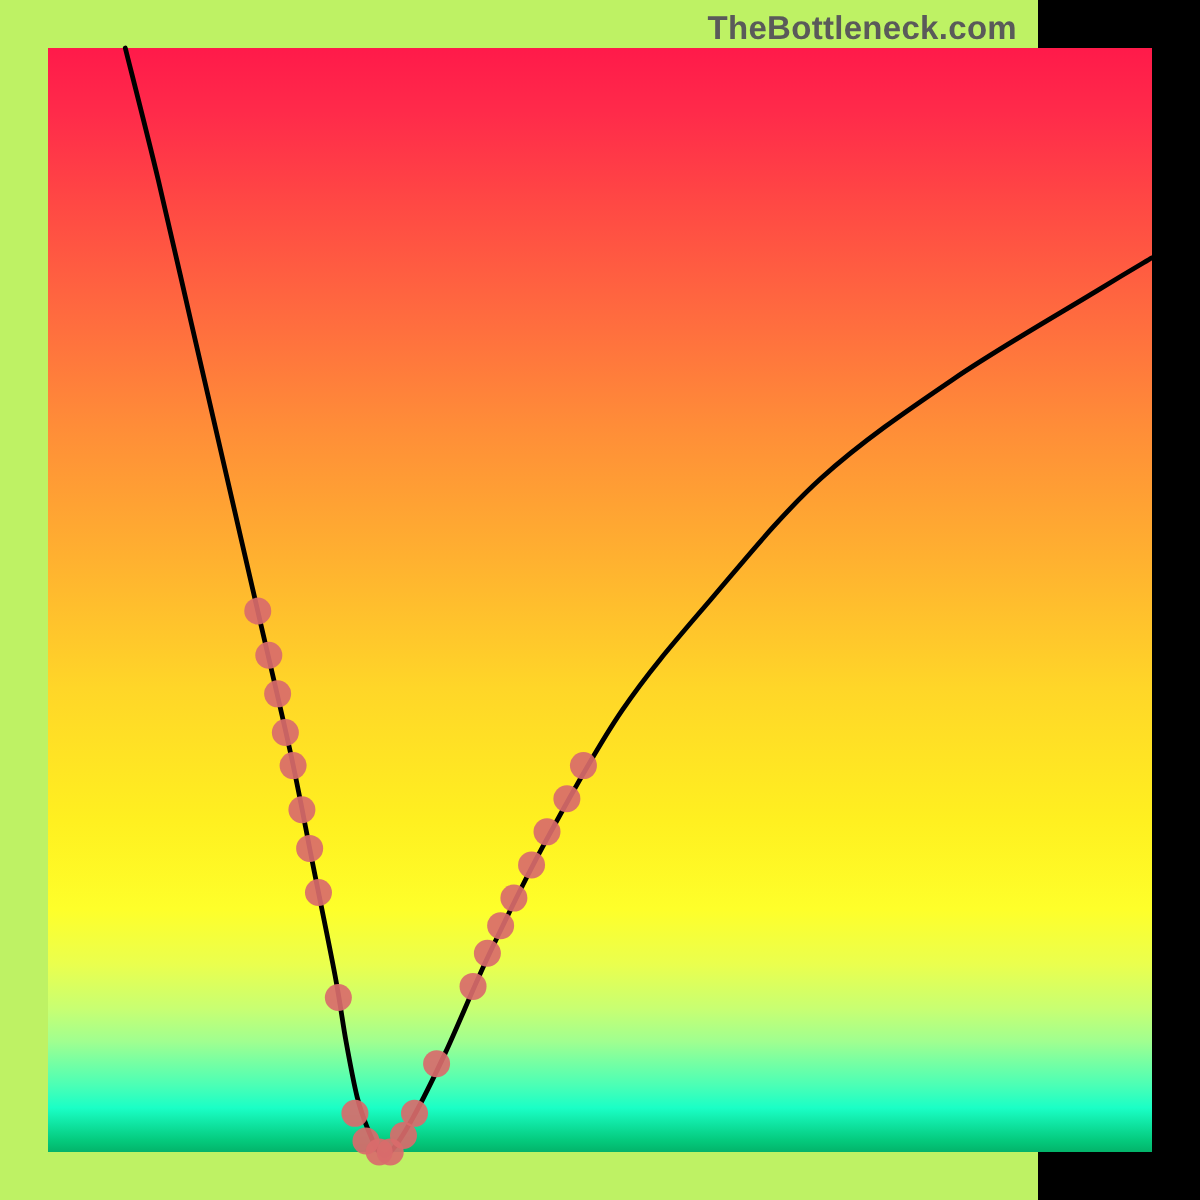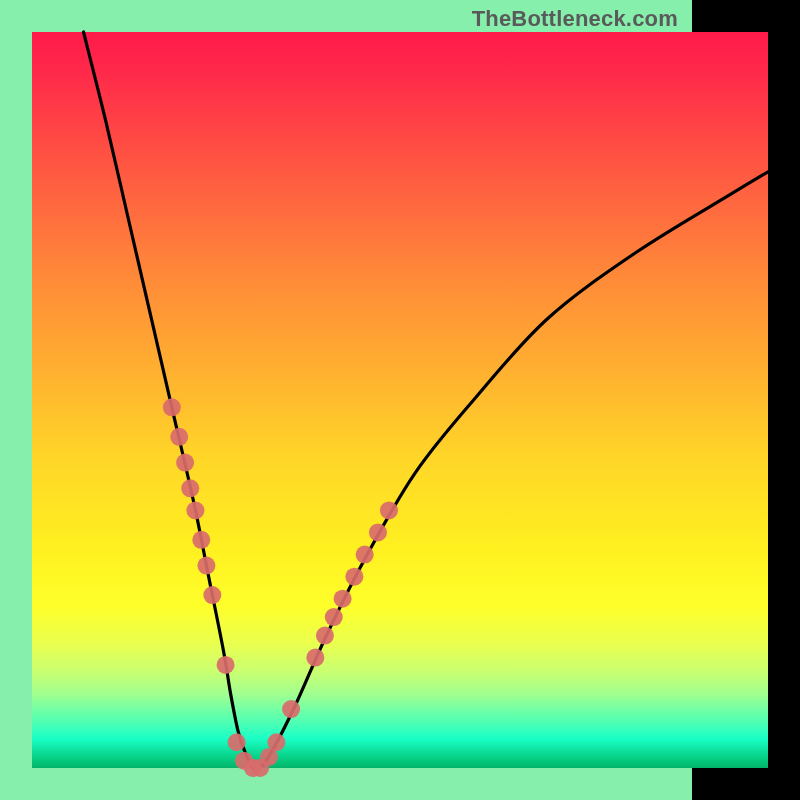--- a/index.html
+++ b/index.html
@@ -8,21 +8,21 @@
     width: 800px;
     height: 800px;
     overflow: hidden;
     background: #000;
     font-family: Arial, Helvetica, sans-serif;
   }
   .stage {
     position: relative;
     width: 692px;
     height: 800px;
-    background: #86efac;
+    background: #bef264;
   }
   .plot {
     position: absolute;
     left: 32px;
     top: 32px;
     width: 736px;
     height: 736px;
     background: linear-gradient(
       to bottom,
       #ff1a4a 0%,

